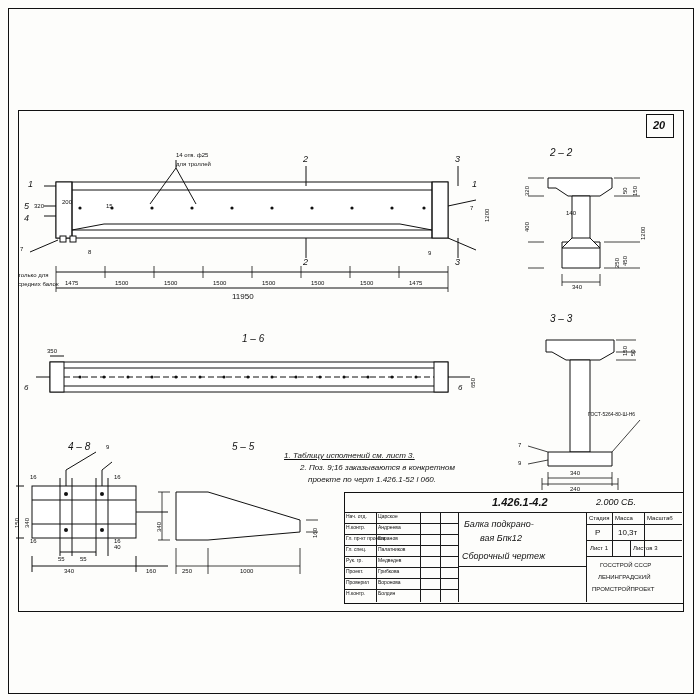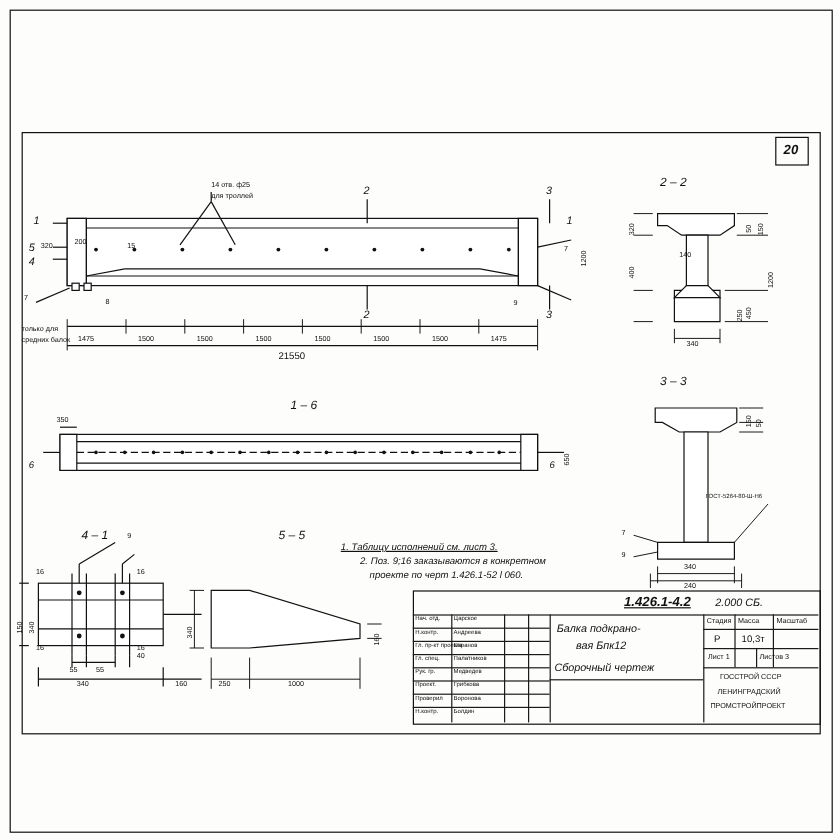--- a/index.html
+++ b/index.html
@@ -123,21 +123,21 @@
   <div class="txt s6" style="left:18px;top:281px;">средних балок</div>
 
   <div class="txt s6" style="left:65px;top:280px;">1475</div>
   <div class="txt s6" style="left:115px;top:280px;">1500</div>
   <div class="txt s6" style="left:164px;top:280px;">1500</div>
   <div class="txt s6" style="left:213px;top:280px;">1500</div>
   <div class="txt s6" style="left:262px;top:280px;">1500</div>
   <div class="txt s6" style="left:311px;top:280px;">1500</div>
   <div class="txt s6" style="left:360px;top:280px;">1500</div>
   <div class="txt s6" style="left:409px;top:280px;">1475</div>
-  <div class="txt s8" style="left:232px;top:293px;">21550</div>
+  <div class="txt s8" style="left:232px;top:293px;">11950</div>
 
   <div class="txt s10 it" style="left:242px;top:334px;">1 – 6</div>
   <svg width="700" height="700">
     <g stroke="#111" fill="none" stroke-width="1">
       <rect x="50" y="362" width="398" height="30" fill="#ffffff"></rect>
       <line x1="50" y1="368" x2="448" y2="368"></line>
       <line x1="50" y1="386" x2="448" y2="386"></line>
       <rect x="50" y="362" width="14" height="30" fill="#ffffff"></rect>
       <rect x="434" y="362" width="14" height="30" fill="#ffffff"></rect>
       <line x1="64" y1="377" x2="434" y2="377" stroke-dasharray="6 3"></line>
@@ -227,21 +227,21 @@
     </g>
   </svg>
   <div class="txt s6 rot" style="left:630px;top:356px;">50</div>
   <div class="txt s6 rot" style="left:622px;top:356px;">150</div>
   <div class="txt s6" style="left:570px;top:470px;">340</div>
   <div class="txt s6" style="left:570px;top:486px;">240</div>
   <div class="txt s6" style="left:518px;top:442px;">7</div>
   <div class="txt s6" style="left:518px;top:460px;">9</div>
   <div class="txt s6" style="left:588px;top:412px;font-size:5px;">ГОСТ-5264-80-Ш-Н6</div>
 
-  <div class="txt s10 it" style="left:68px;top:442px;">4 – 1</div>
+  <div class="txt s10 it" style="left:68px;top:442px;">4 – 8</div>
   <svg width="700" height="700">
     <g stroke="#111" stroke-width="1" fill="none">
       <rect x="32" y="486" width="104" height="52" fill="#ffffff"></rect>
       <line x1="60" y1="478" x2="60" y2="546"></line>
       <line x1="72" y1="478" x2="72" y2="546"></line>
       <line x1="96" y1="478" x2="96" y2="546"></line>
       <line x1="108" y1="478" x2="108" y2="546"></line>
       <line x1="32" y1="500" x2="136" y2="500"></line>
       <line x1="32" y1="524" x2="136" y2="524"></line>
       <g fill="#111" stroke="none">
@@ -313,21 +313,21 @@
   <div class="ln v" style="left:458px;top:512px;height:90px;"></div>
   <div class="ln v" style="left:586px;top:512px;height:90px;"></div>
   <div class="ln h" style="left:586px;top:524px;width:96px;"></div>
   <div class="ln h" style="left:586px;top:540px;width:96px;"></div>
   <div class="ln h" style="left:586px;top:556px;width:96px;"></div>
   <div class="ln v" style="left:612px;top:512px;height:44px;"></div>
   <div class="ln v" style="left:644px;top:512px;height:44px;"></div>
   <div class="ln v" style="left:630px;top:540px;height:16px;"></div>
   <div class="ln h" style="left:458px;top:566px;width:128px;"></div>
 
-  <div class="txt s11 it" style="left:520px;top:497px;font-weight:bold;text-decoration:underline;">1.426.1-4.2</div>
+  <div class="txt s11 it" style="left:492px;top:497px;font-weight:bold;">1.426.1-4.2</div>
   <div class="txt s9 it" style="left:596px;top:498px;">2.000 СБ.</div>
 
   <div class="txt s9 it" style="left:464px;top:520px;text-align:right;">Балка подкрано-</div>
   <div class="txt s9 it" style="left:480px;top:534px;">вая  Бпк12</div>
   <div class="txt s9 it" style="left:462px;top:552px;">Сборочный  чертеж</div>
 
   <div class="txt s6" style="left:589px;top:515px;">Стадия</div>
   <div class="txt s6" style="left:615px;top:515px;">Масса</div>
   <div class="txt s6" style="left:647px;top:515px;">Масштаб</div>
   <div class="txt s8" style="left:595px;top:529px;">Р</div>

